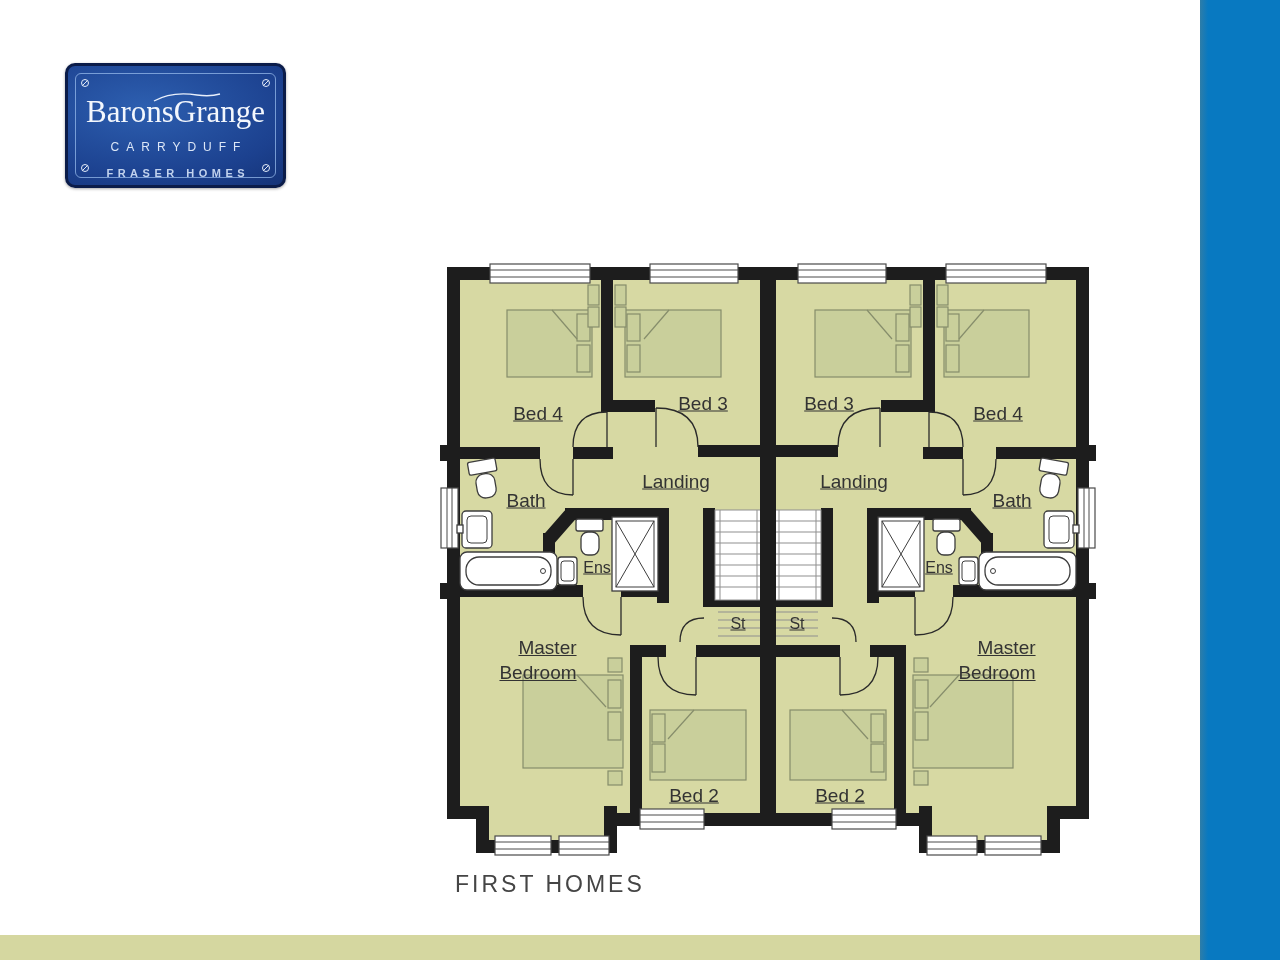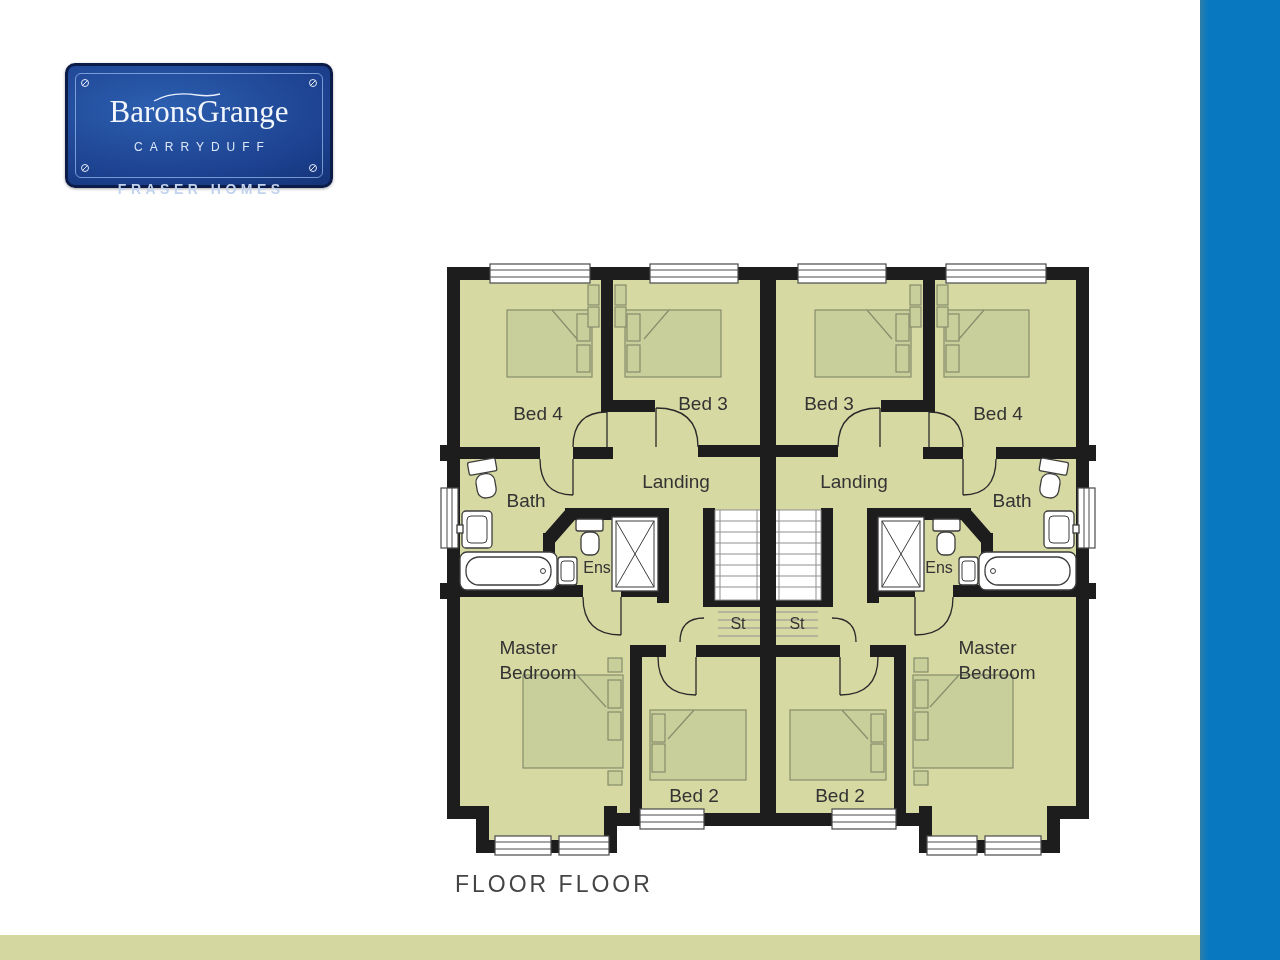--- a/index.html
+++ b/index.html
@@ -26,21 +26,21 @@
     position:absolute;top:0;right:0;width:80px;height:960px;
     background:linear-gradient(90deg,#2e7da8 0,var(--accent_blue) 10%,var(--accent_blue) 100%);
   }
   .stripe-bottom{
     position:absolute;left:0;bottom:0;width:1200px;height:25px;
     background:var(--stripe_olive);
   }
 
   
   .plaque{
-    position:absolute;left:65px;top:63px;width:268px;height:125px;
+    position:absolute;left:65px;top:63px;width:221px;height:125px;
     border-radius:10px;
     background:radial-gradient(ellipse 150% 130% at 35% 35%, #2d5fb0 0%, #1c418f 45%, #102a68 80%, #0c2157 100%);
     border:3px solid #0b1c49;
     box-shadow:0 1px 3px rgba(0,0,0,.35);
   }
   .plaque-inner-border{
     position:absolute;left:7px;top:7px;right:7px;bottom:7px;
     border:1px solid rgba(150,185,235,.75);
     border-radius:6px;
     pointer-events:none;
@@ -63,22 +63,22 @@
     position:relative;
   }
   .plaque-swash{
     position:absolute;left:84px;top:-5px;width:70px;height:12px;
   }
   .plaque-subtitle{
     margin-top:12px;
     font-size:12px;letter-spacing:7px;text-indent:7px;color:#dce7f7;
   }
   .plaque-tagline{
-    margin-top:27px;
-    font-size:14px;letter-spacing:4.5px;text-indent:4.5px;color:#c2d3ee;font-weight:bold;
+    margin-top:13px;
+    font-size:11px;letter-spacing:4.5px;text-indent:4.5px;color:#c2d3ee;font-weight:bold;
   }
 
   
   .plan-wrap{
     position:absolute;left:440px;top:255px;width:660px;height:615px;
   }
   .plan-wrap svg{position:absolute;left:0;top:0;}
 
   .wall{fill:var(--wall_black);}
   .floor{fill:var(--floor_olive);}
@@ -88,21 +88,21 @@
   .fixline{stroke:#3d3d3d;stroke-width:1;fill:none;}
   .furn{fill:var(--furn_fill);stroke:var(--furn_line);stroke-width:1.2;}
   .furnline{stroke:var(--furn_line);stroke-width:1.2;fill:none;}
   .door{stroke:#2a2a2a;stroke-width:1.3;fill:none;}
   .stair{fill:#ffffff;stroke:#8f8f8f;stroke-width:1;}
   .stline{stroke:#8f8f8f;stroke-width:1;fill:none;}
 
   .room-label{
     position:absolute;transform:translate(-50%,-50%);
     font-size:19px;color:var(--label_ink);white-space:nowrap;
-    text-align:left;line-height:25px;
+    text-align:right;line-height:25px;text-decoration:underline;
   }
   .room-label.small{font-size:16px;}
 
   .plan-caption{
     position:absolute;left:455px;top:871px;
     font-size:23px;letter-spacing:3px;color:#454545;
   }
 </style>
 </head>
 <body>
@@ -285,13 +285,13 @@
     <span>Bedroom</span>
   </div>
   <div class="room-label" style="left:557px;top:405px;">
     <span>Master</span><br>
     <span>Bedroom</span>
   </div>
   <div class="room-label" style="left:254px;top:540px;">Bed 2</div>
   <div class="room-label" style="left:400px;top:540px;">Bed 2</div>
 </div>
 
-<div class="plan-caption">FLOOR FLOOR</div>
+<div class="plan-caption">FIRST HOMES</div>
 
 </body></html>

